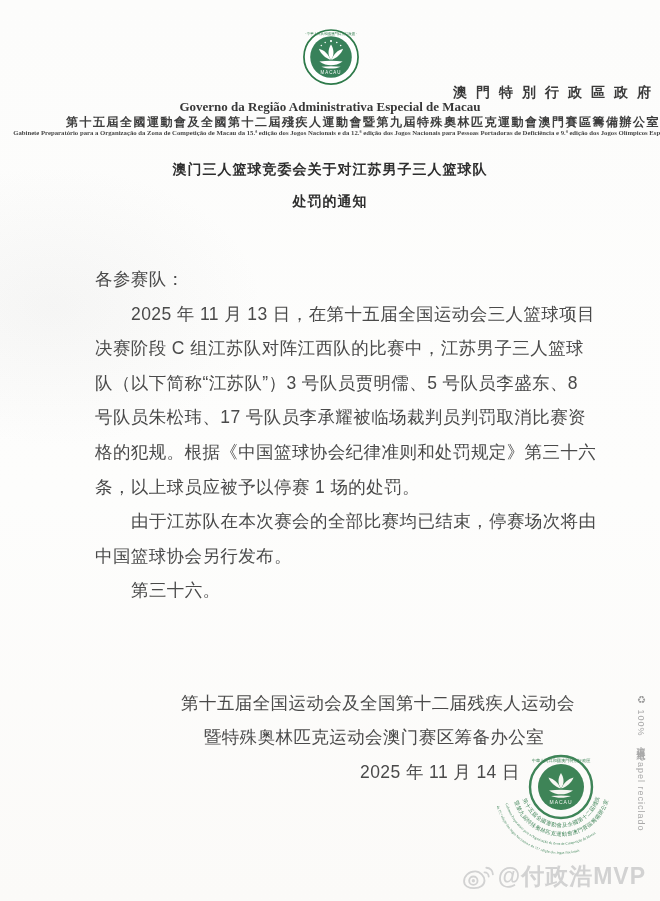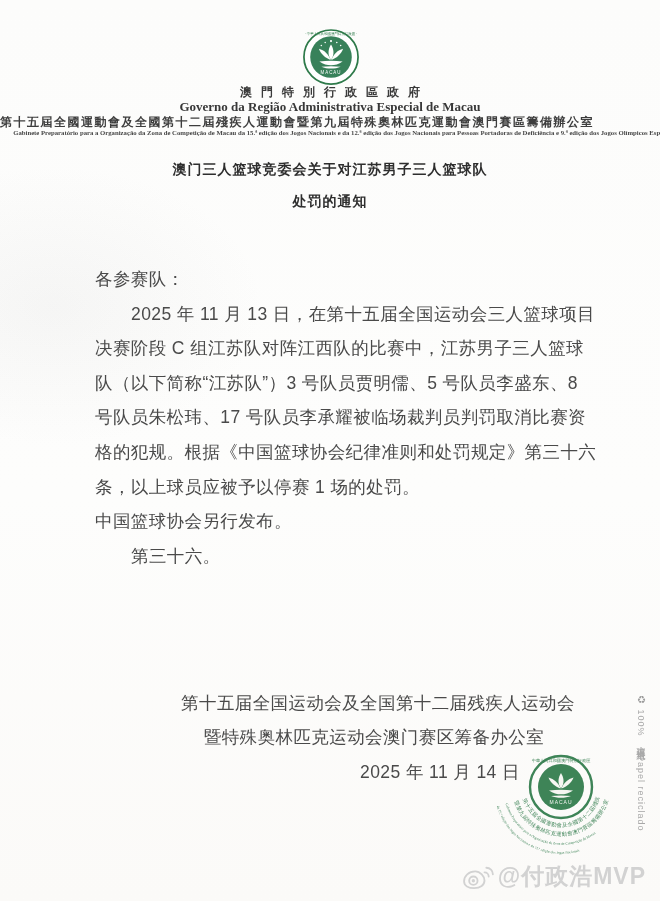--- a/index.html
+++ b/index.html
@@ -12,31 +12,31 @@
     font-family:"Liberation Sans","DejaVu Sans",sans-serif;
     color:#4a4a4a;
   }
   .scan-tint{
     position:absolute;inset:0;pointer-events:none;
     background:radial-gradient(ellipse 300px 200px at 8% 34%,rgba(180,180,180,.10),transparent 70%);
   }
   
   .emblem{position:absolute;left:302px;top:28px;width:58px;height:62px;}
   .gov-zh{
-    position:absolute;top:84px;left:0;width:100%;text-align:center;
+    position:absolute;top:84px;left:0;width:100%;text-align:right;
     font-family:"Liberation Serif","DejaVu Serif",serif;
-    font-weight:700;font-size:12px;letter-spacing:9px;text-indent:9px;color:#3a3a3a;
+    font-weight:700;font-size:14px;letter-spacing:9px;text-indent:9px;color:#3a3a3a;
   }
   .gov-pt{
     position:absolute;top:99px;left:0;width:100%;text-align:center;
     font-family:"Liberation Serif","DejaVu Serif",serif;
     font-weight:700;font-size:13px;color:#383838;
   }
   .office-zh{
-    position:absolute;top:114px;left:0;width:100%;text-align:left;white-space:nowrap;
+    position:absolute;top:114px;left:0;width:100%;text-align:right;white-space:nowrap;
     font-family:Liberation Sans, sans-serif;
     font-weight:700;font-size:12px;letter-spacing:1.5px;color:#3d3d3d;
   }
   .office-pt{
     position:absolute;top:129px;left:0;width:100%;text-align:center;white-space:nowrap;
     font-family:"Liberation Serif","DejaVu Serif",serif;
     font-weight:700;font-size:7px;color:#474747;
     transform:scaleX(.96);transform-origin:center;
   }
   
@@ -117,20 +117,21 @@
   <div class="title title-2">处罚的通知</div>
 
   <div class="body-text">
     <div class="body-line">各参赛队：</div>
     <div class="body-line indent">2025 年 11 月 13 日，在第十五届全国运动会三人篮球项目</div>
     <div class="body-line">决赛阶段 C 组江苏队对阵江西队的比赛中，江苏男子三人篮球</div>
     <div class="body-line">队（以下简称“江苏队”）3 号队员贾明儒、5 号队员李盛东、8</div>
     <div class="body-line">号队员朱松玮、17 号队员李承耀被临场裁判员判罚取消比赛资</div>
     <div class="body-line">格的犯规。根据《中国篮球协会纪律准则和处罚规定》第三十六</div>
     <div class="body-line">条，以上球员应被予以停赛 1 场的处罚。</div>
+    <div class="body-line indent">由于江苏队在本次赛会的全部比赛均已结束，停赛场次将由</div>
     <div class="body-line">中国篮球协会另行发布。</div>
     <div class="body-line indent">第三十六。</div>
   </div>
 
   <div class="sig sig-1">第十五届全国运动会及全国第十二届残疾人运动会</div>
   <div class="sig sig-2">暨特殊奥林匹克运动会澳门赛区筹备办公室</div>
   <div class="sig sig-date">2025 年 11 月 14 日</div>
 
   <svg class="seal" viewBox="0 0 144 134">
     <defs>

